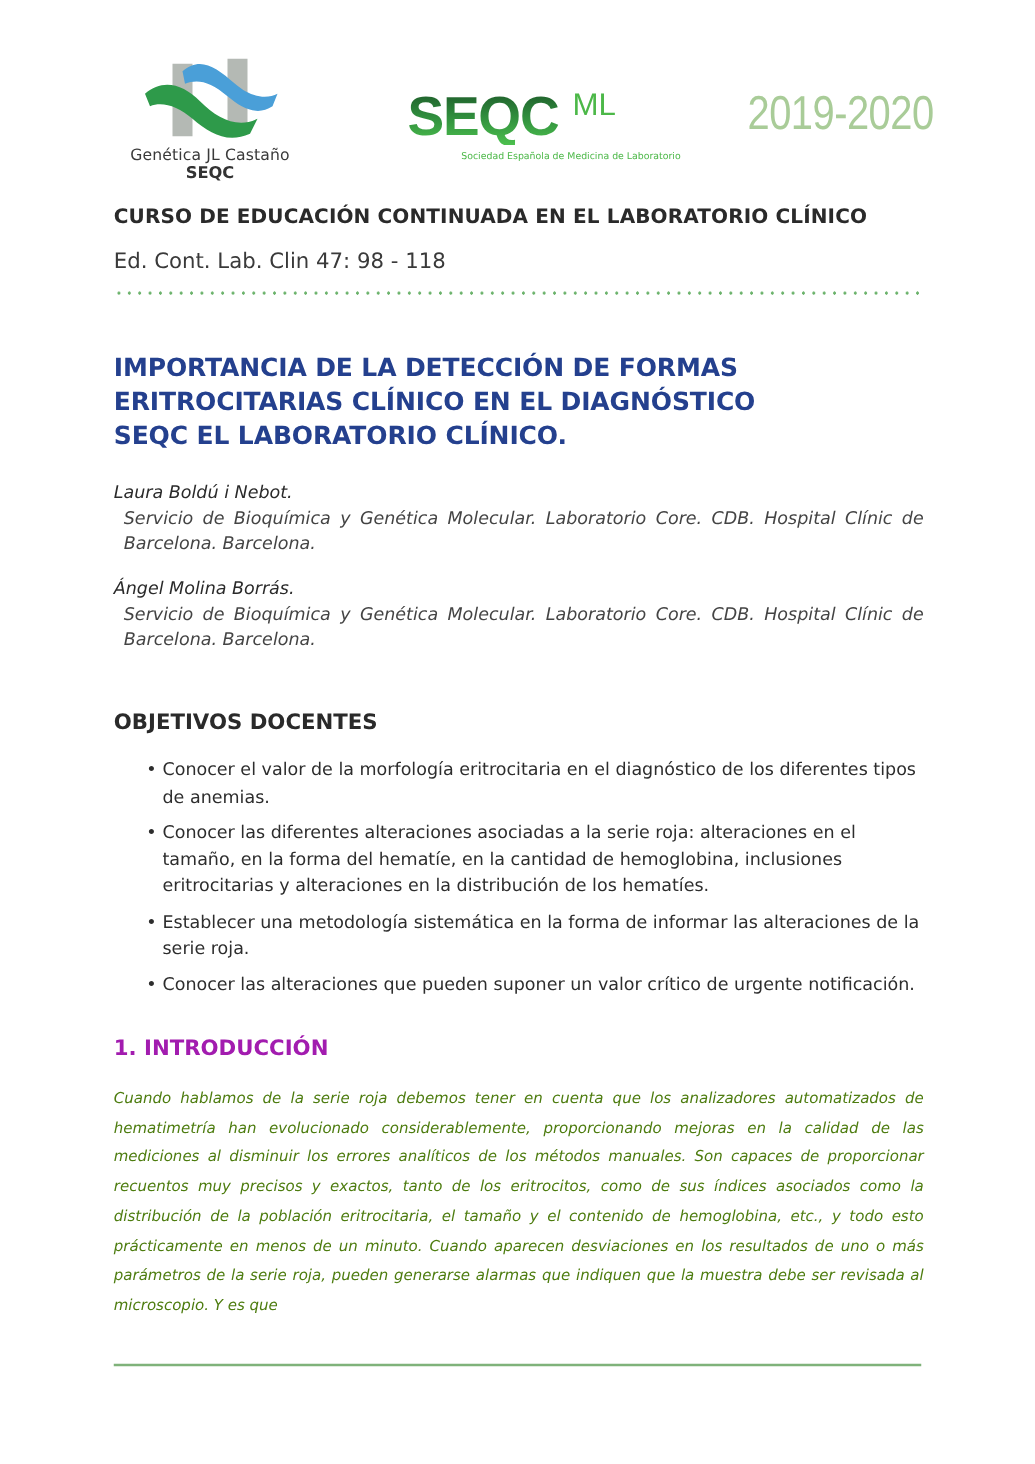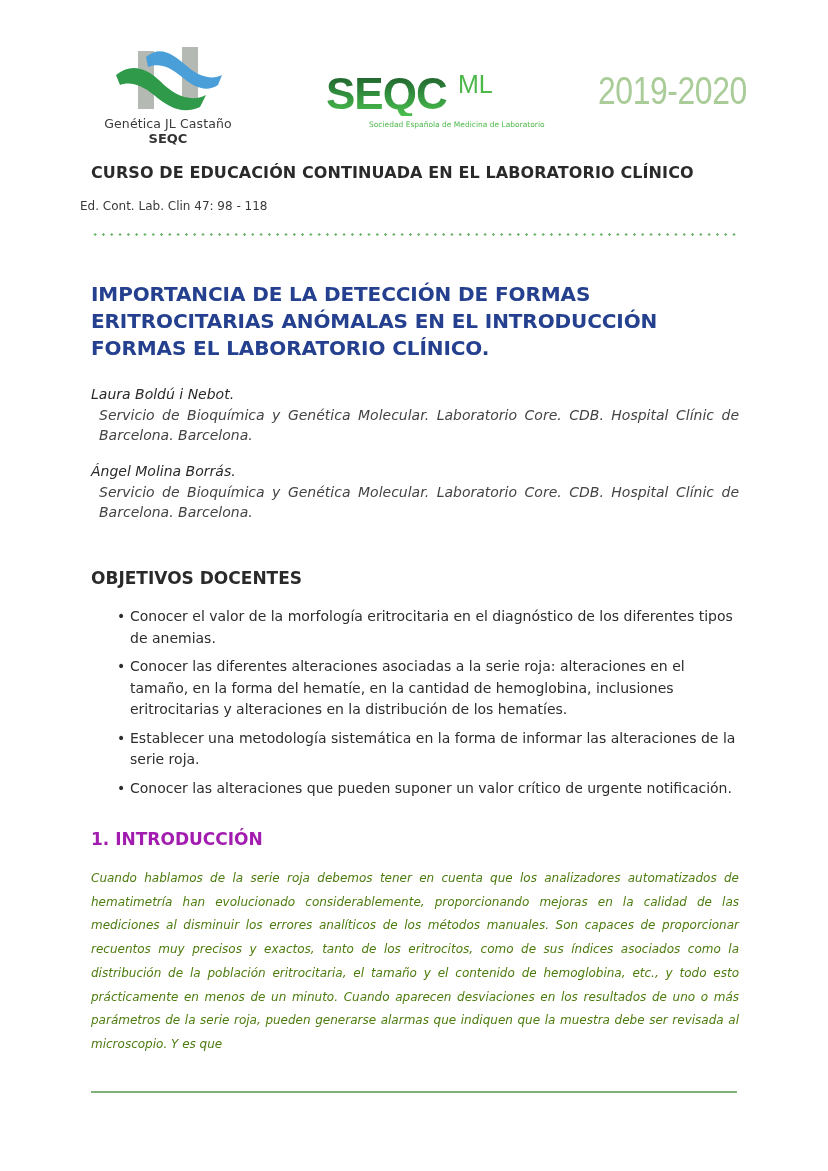--- a/index.html
+++ b/index.html
@@ -21,21 +21,21 @@
   .seqc-ml { left: 458px; top: 72px; font-family: "Liberation Sans", sans-serif;
              font-size: 25px; color: #4cb848; line-height: 25px; }
   .seqc-sub { left: 326px; top: 120px; font-size: 7.5px; color: #4cb848; margin-left: 43px; }
 
   .years { left: 598px; top: 70px; font-family: "Liberation Sans", sans-serif;
            font-size: 38px; color: #a9cc98; letter-spacing: -0.5px; transform: scaleX(0.84);
            transform-origin: left top; }
 
   .course { left: 91px; top: 163px; font-size: 16px; font-weight: bold; color: #2a2a2a;
             letter-spacing: 0.1px; }
-  .citation { left: 80px; top: 199px; font-size: 12px; color: #3a3a3a; }
+  .citation { left: 91px; top: 199px; font-size: 17px; color: #3a3a3a; }
   .dots { left: 91px; top: 233px; width: 648px; height: 3px;
           background-image: radial-gradient(circle, #6ab26a 1.1px, transparent 1.4px);
           background-size: 8.3px 3px; background-repeat: repeat-x; }
 
   .title { left: 91px; top: 281px; width: 660px; font-size: 20px; font-weight: bold;
            color: #24408e; line-height: 27px; letter-spacing: -0.1px; }
 
   .author { left: 91px; width: 648px; }
   .author .name { font-size: 14px; font-weight: normal; font-style: italic; color: #2a2a2a; }
   .author .aff { font-size: 14px; font-style: italic; color: #444; line-height: 20px;
@@ -72,22 +72,22 @@
 <div class="abs seqc-sub">Sociedad Española de Medicina de Laboratorio</div>
 
 <div class="abs years">2019-2020</div>
 
 <div class="abs course">CURSO DE EDUCACIÓN CONTINUADA EN EL LABORATORIO CLÍNICO</div>
 <div class="abs citation">Ed. Cont. Lab. Clin 47: 98 - 118</div>
 <div class="abs dots"></div>
 
 <div class="abs title">
   <div>IMPORTANCIA DE LA DETECCIÓN DE FORMAS</div>
-  <div>ERITROCITARIAS ANÓMALAS EN EL INTRODUCCIÓN</div>
-  <div>FORMAS EL LABORATORIO CLÍNICO.</div>
+  <div>ERITROCITARIAS CLÍNICO EN EL DIAGNÓSTICO</div>
+  <div>SEQC EL LABORATORIO CLÍNICO.</div>
 </div>
 
 <div class="abs author" style="top:386px;">
   <div class="name">Laura Boldú i Nebot.</div>
   <div class="aff">Servicio de Bioquímica y Genética Molecular. Laboratorio Core. CDB. Hospital Clínic de Barcelona. Barcelona.</div>
 </div>
 <div class="abs author" style="top:463px;">
   <div class="name">Ángel Molina Borrás.</div>
   <div class="aff">Servicio de Bioquímica y Genética Molecular. Laboratorio Core. CDB. Hospital Clínic de Barcelona. Barcelona.</div>
 </div>

